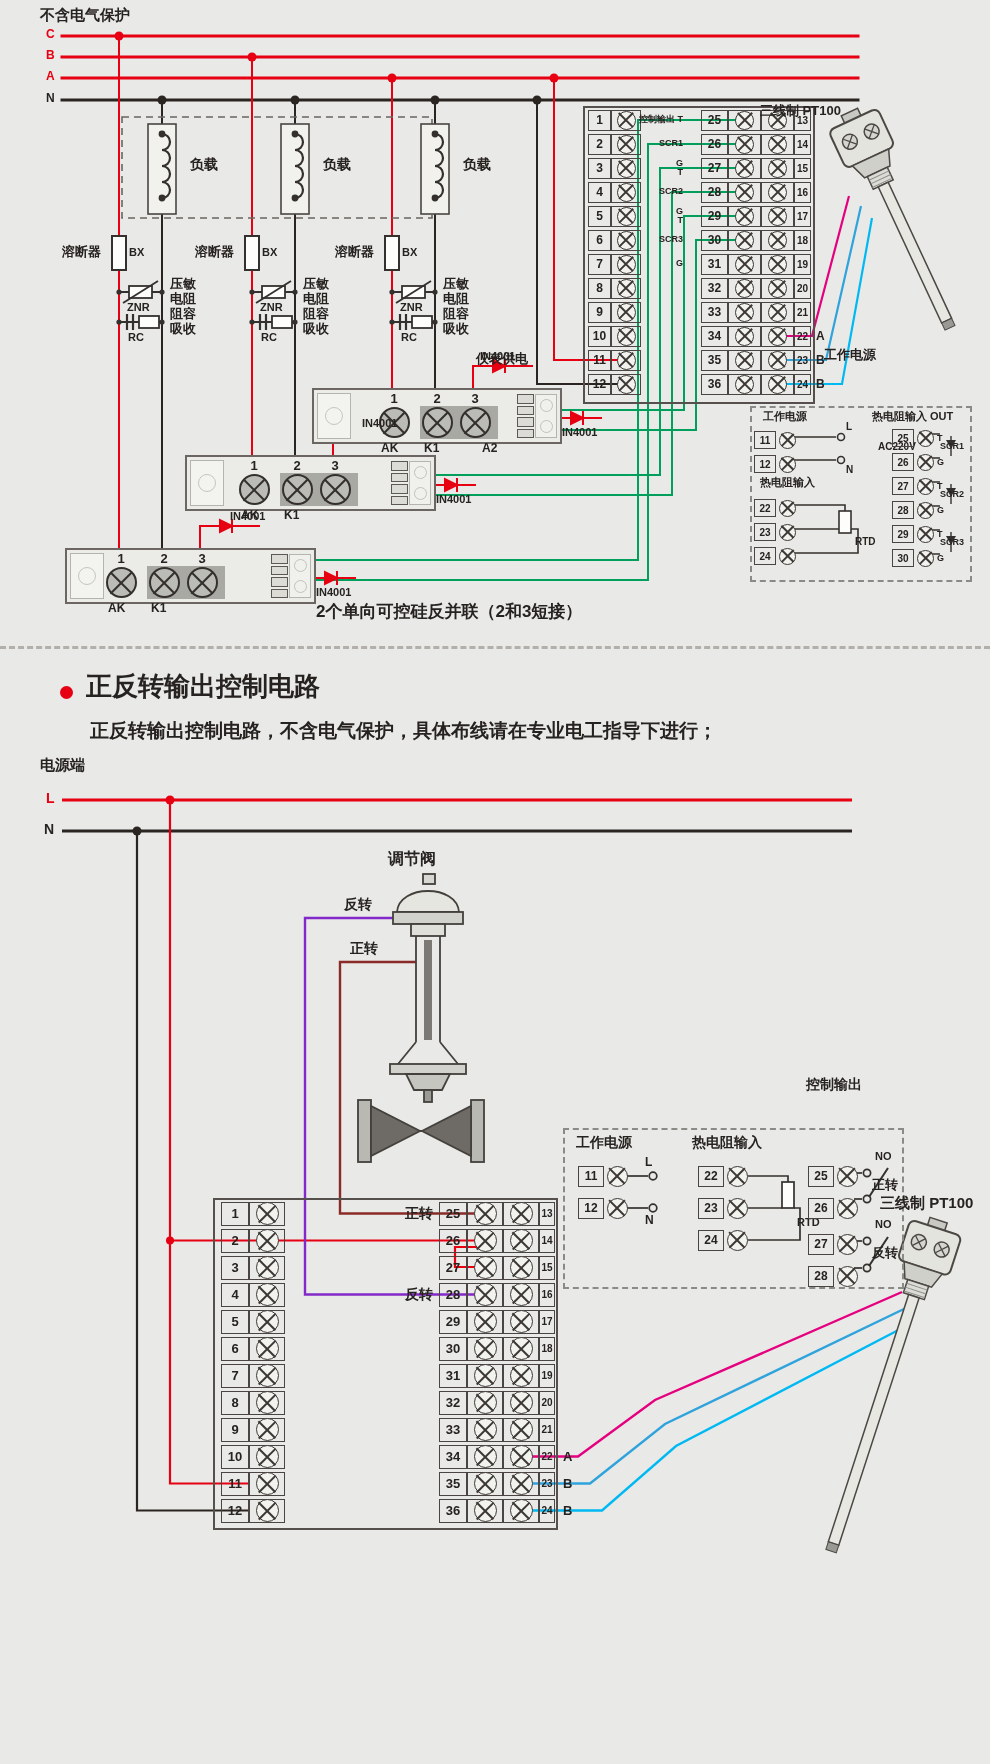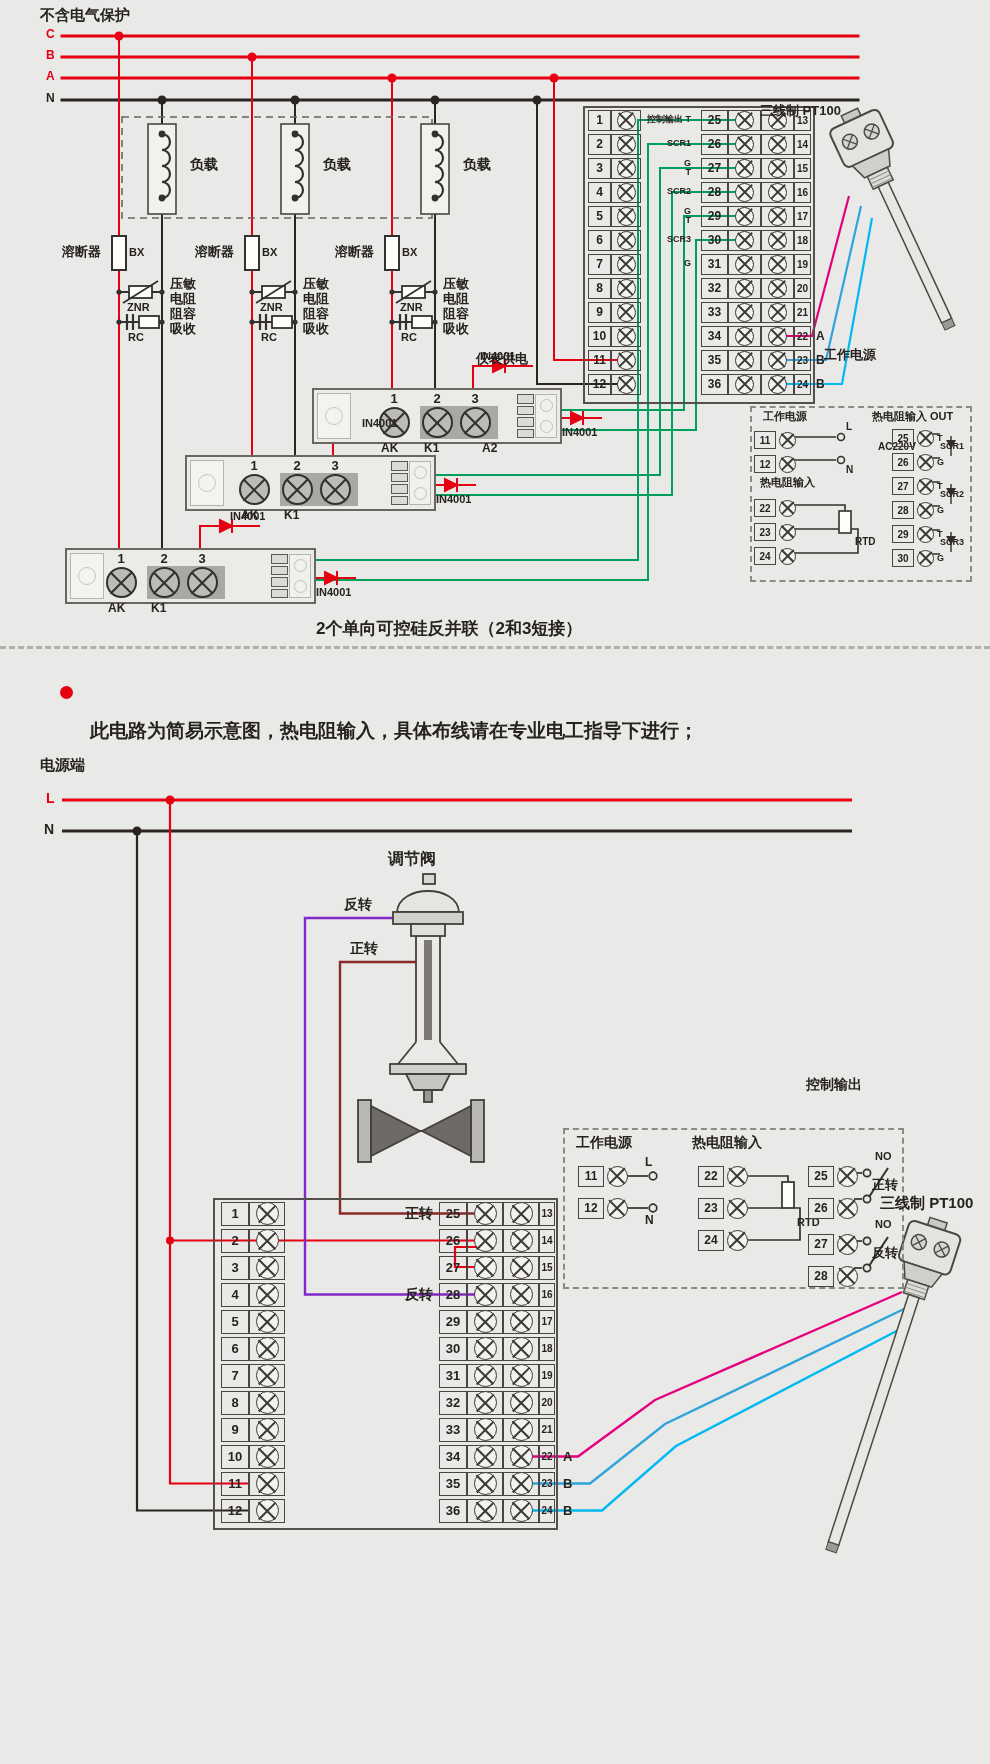--- a/index.html
+++ b/index.html
@@ -14,21 +14,21 @@
   
   .tb{position:absolute;border:2px solid #55504c}
   .tb .trow{position:relative}
   .tb .cell{position:absolute;top:1.5px;bottom:1.5px;border:1.5px solid #4a4542;display:flex;align-items:center;justify-content:center;font-weight:bold;color:#262220;background:transparent}
   .tb .mlab{position:absolute;top:0;height:100%;display:flex;align-items:center;justify-content:flex-end;font-weight:bold;white-space:pre-line;text-align:right;line-height:1.05;color:#262220}
   .tb .side{position:absolute;font-weight:bold;color:#262220}
   #tb-top{left:583px;top:106px;width:228px;height:294px}
   .tbt .trow{height:24px}
   .tbt .num-l{left:3px;width:21px;font-size:12px}
   .tbt .scr-l{left:26px;width:28px}
-  .tbt .mlab{left:36px;width:70px;font-size:9px}
+  .tbt .mlab{left:28px;width:70px;font-size:9px}
   .tbt .num-m{left:116px;width:25px;font-size:12px}
   .tbt .scr-m1{left:143px;width:31px}
   .tbt .scr-m2{left:176px;width:31px}
   .tbt .num-r{left:209px;width:15px;font-size:10px}
   .tbt .side{left:231px;top:5px;font-size:12px}
   #tb-bot{left:213px;top:1198px;width:341px;height:328px}
   .tbb .trow{height:27px}
   .tbb .num-l{left:6px;width:26px;font-size:13px}
   .tbb .scr-l{left:34px;width:34px}
   .tbb .mlab{left:110px;width:108px;font-size:14px}
@@ -436,21 +436,21 @@
   <div class="lbl s12" style="left:424px;top:442px">K1</div>
   <div class="lbl s12" style="left:482px;top:442px">A2</div>
 
   <div class="lbl s11" style="left:480px;top:350px">IN4001</div>
   <div class="lbl s11" style="left:562px;top:426px">IN4001</div>
   <div class="lbl s11" style="left:362px;top:417px">IN4001</div>
   <div class="lbl s11" style="left:436px;top:493px">IN4001</div>
   <div class="lbl s11" style="left:230px;top:510px">IN4001</div>
   <div class="lbl s11" style="left:316px;top:586px">IN4001</div>
 
-  <div class="lbl s17" style="left:316px;top:619px">2个单向可控硅反并联（2和3短接）</div>
+  <div class="lbl s17" style="left:316px;top:602px">2个单向可控硅反并联（2和3短接）</div>
 
   <div class="tb tbt" id="tb-top">
     <div class="trow">
         <div class="cell num-l">1</div>
         <div class="cell scr-l">
           <span class="screw"></span>
         </div>
         <div class="mlab">控制输出 T</div>
         <div class="cell num-m">25</div>
         <div class="cell scr-m1">
@@ -708,21 +708,22 @@
         <span class="screw"></span>
         <span class="tg">G</span>
       </div>
   </div>
   <div class="lbl s9" style="left:940px;top:441px">SCR1</div>
   <div class="lbl s9" style="left:940px;top:489px">SCR2</div>
   <div class="lbl s9" style="left:940px;top:537px">SCR3</div>
 
   <div class="divider"></div>
   <div class="bullet"></div>
-  <div class="lbl s19" style="left:90px;top:720px">此电路为简易示意图，热电阻输入，具体布线请在专业电工指导下进行；</div>
+  <div class="lbl s26" style="left:86px;top:672px">正反转输出控制电路</div>
+  <div class="lbl s19" style="left:90px;top:720px">正反转输出控制电路，不含电气保护，具体布线请在专业电工指导下进行；</div>
 
   <div class="lbl s15" style="left:40px;top:756px">电源端</div>
   <div class="lbl s14 red" style="left:46px;top:790px">L</div>
   <div class="lbl s14" style="left:44px;top:821px">N</div>
 
   <div class="lbl s16" style="left:388px;top:850px">调节阀</div>
   <div class="lbl s14" style="left:344px;top:896px">反转</div>
   <div class="lbl s14" style="left:350px;top:940px">正转</div>
 
   <div class="tb tbb" id="tb-bot">

